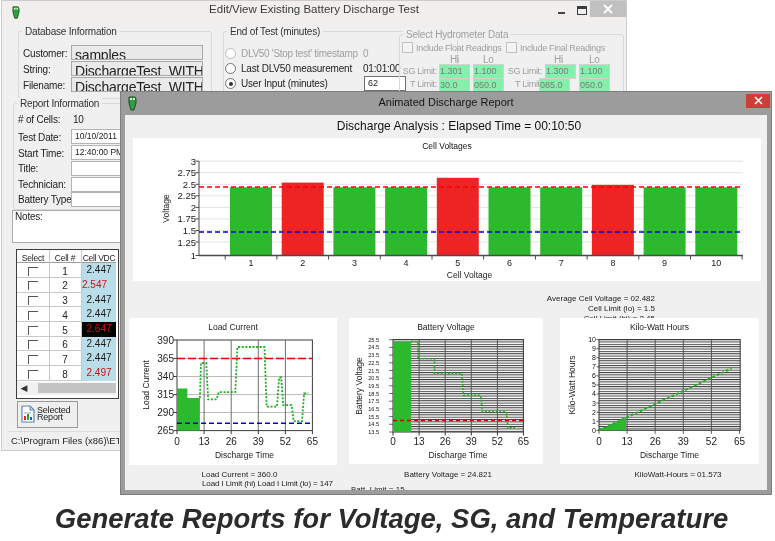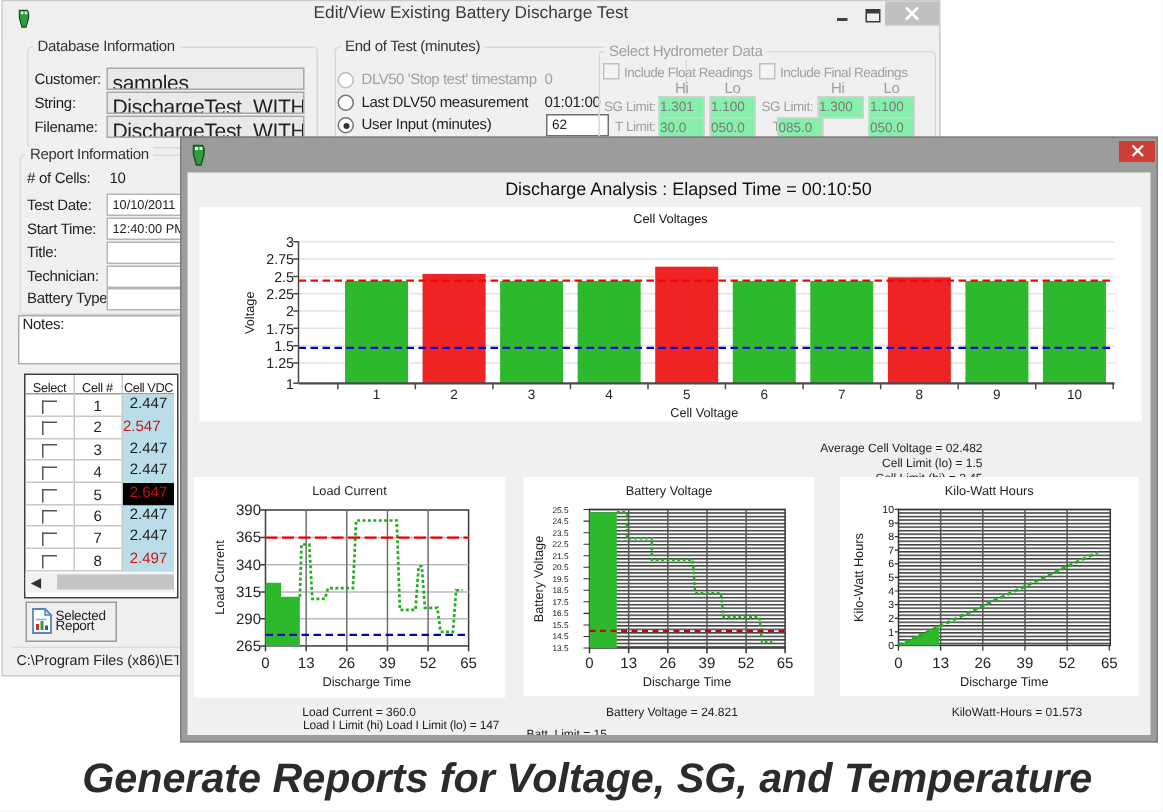--- a/index.html
+++ b/index.html
@@ -65,21 +65,21 @@
   <div class="dlbl" style="left:400px;top:65px;width:35px;text-align:right;font-size:9px">SG Limit:</div>
   <div class="dfld" style="left:437px;top:63px;width:29px;height:12px">1.301</div>
   <div class="dfld" style="left:471px;top:63px;width:29px;height:12px">1.100</div>
   <div class="dlbl" style="left:505px;top:65px;width:35px;text-align:right;font-size:9px">SG Limit:</div>
   <div class="dfld" style="left:543px;top:63px;width:29px;height:12px">1.300</div>
   <div class="dfld" style="left:577px;top:63px;width:29px;height:12px">1.100</div>
   <div class="dlbl" style="left:400px;top:78px;width:35px;text-align:right;font-size:9px">T Limit:</div>
   <div class="dfld" style="left:437px;top:77px;width:29px;height:12px">30.0</div>
   <div class="dfld" style="left:471px;top:77px;width:29px;height:12px">050.0</div>
   <div class="dlbl" style="left:505px;top:78px;width:35px;text-align:right;font-size:9px">T Limit:</div>
-  <div class="dfld" style="left:516px;top:77px;width:29px;height:12px">085.0</div>
+  <div class="dfld" style="left:537px;top:77px;width:29px;height:12px">085.0</div>
   <div class="dfld" style="left:577px;top:77px;width:29px;height:12px">050.0</div>
 
   <div class="gb" style="left:11px;top:102px;width:200px;height:105px"></div>
   <div class="gl" style="left:15px;top:97px">Report Information</div>
   <div class="lbl" style="left:16px;top:113px"># of Cells:</div>
   <div class="lbl" style="left:71px;top:113px">10</div>
   <div class="lbl" style="left:16px;top:131px">Test Date:</div>
   <div class="wfld" style="left:69px;top:128px;width:130px;height:12px;font-size:8.5px">10/10/2011</div>
   <div class="lbl" style="left:16px;top:147px">Start Time:</div>
   <div class="wfld" style="left:69px;top:144px;width:130px;height:12px;font-size:8.5px">12:40:00 PM</div>
@@ -150,20 +150,21 @@
   <div class="a" style="left:6px;top:430px;width:610px;height:1px;background:#dcdcdc"></div>
   <div class="lbl" style="left:9px;top:433.5px;width:108px;overflow:hidden;font-size:9.5px;letter-spacing:0">C:\Program Files (x86)\ETG\V</div>
 </div>
 
 <div class="a" id="fw" style="left:120px;top:91px;width:652px;height:404px;background:#9c9c9c;outline:1px solid #7e7e7e;outline-offset:-1px">
   <svg class="a" style="left:7px;top:5px" width="11" height="15" viewBox="0 0 11 15">
     <path d="M2 1h6l1 2v4l-2 7H4L2 7z" fill="#2e9e40" stroke="#1a4f22" stroke-width="1"></path>
     <rect x="3" y="2" width="2" height="2" fill="#dfffdf"></rect>
       <rect x="6" y="2" width="2" height="2" fill="#dfffdf"></rect>
   </svg>
+  <div class="a" style="left:0;top:5px;width:652px;text-align:center;font-size:11px;color:#161616">Animated Discharge Report</div>
   <div class="a" style="left:626px;top:3px;width:24px;height:14px;background:#ce3e37"></div>
   <svg class="a" style="left:634px;top:5px" width="9" height="9" viewBox="0 0 9 9">
       <path d="M1 1L8 8M8 1L1 8" stroke="#fff" stroke-width="1.6"></path>
     </svg>
 
   <div class="a" id="fwc" style="left:5px;top:24px;width:642px;height:375px;background:#f0f0f0;overflow:hidden">
     <div class="a" style="left:134px;top:4px;width:400px;text-align:center;font-size:12px;color:#111">Discharge Analysis : Elapsed Time = 00:10:50</div>
 
     <div class="a" style="left:8px;top:23px;width:628px;height:143px;background:#fff"></div>
     <svg class="a" style="left:8px;top:23px" width="628" height="143" viewBox="0 0 628 143" font-family="Liberation Sans, sans-serif">

